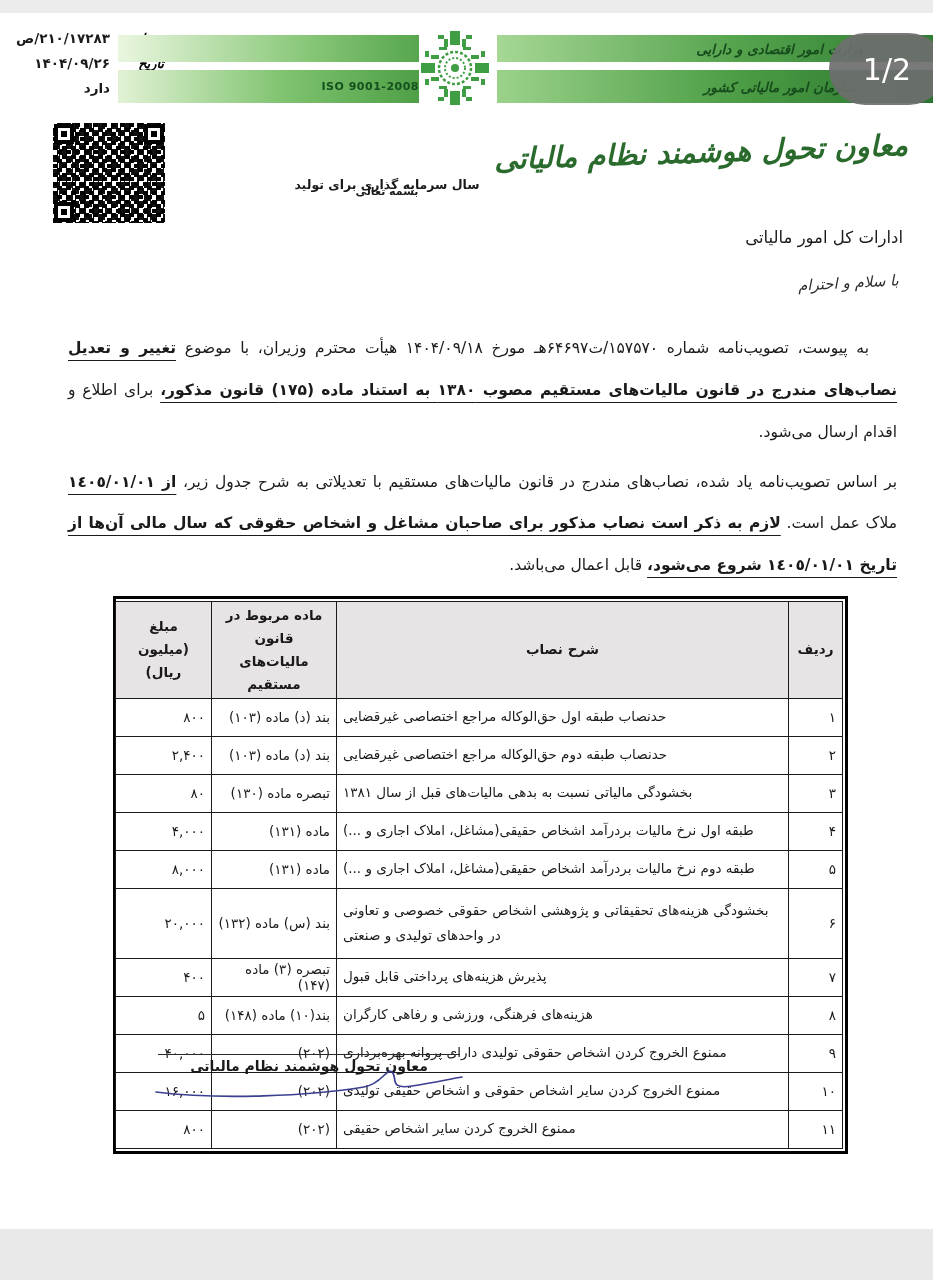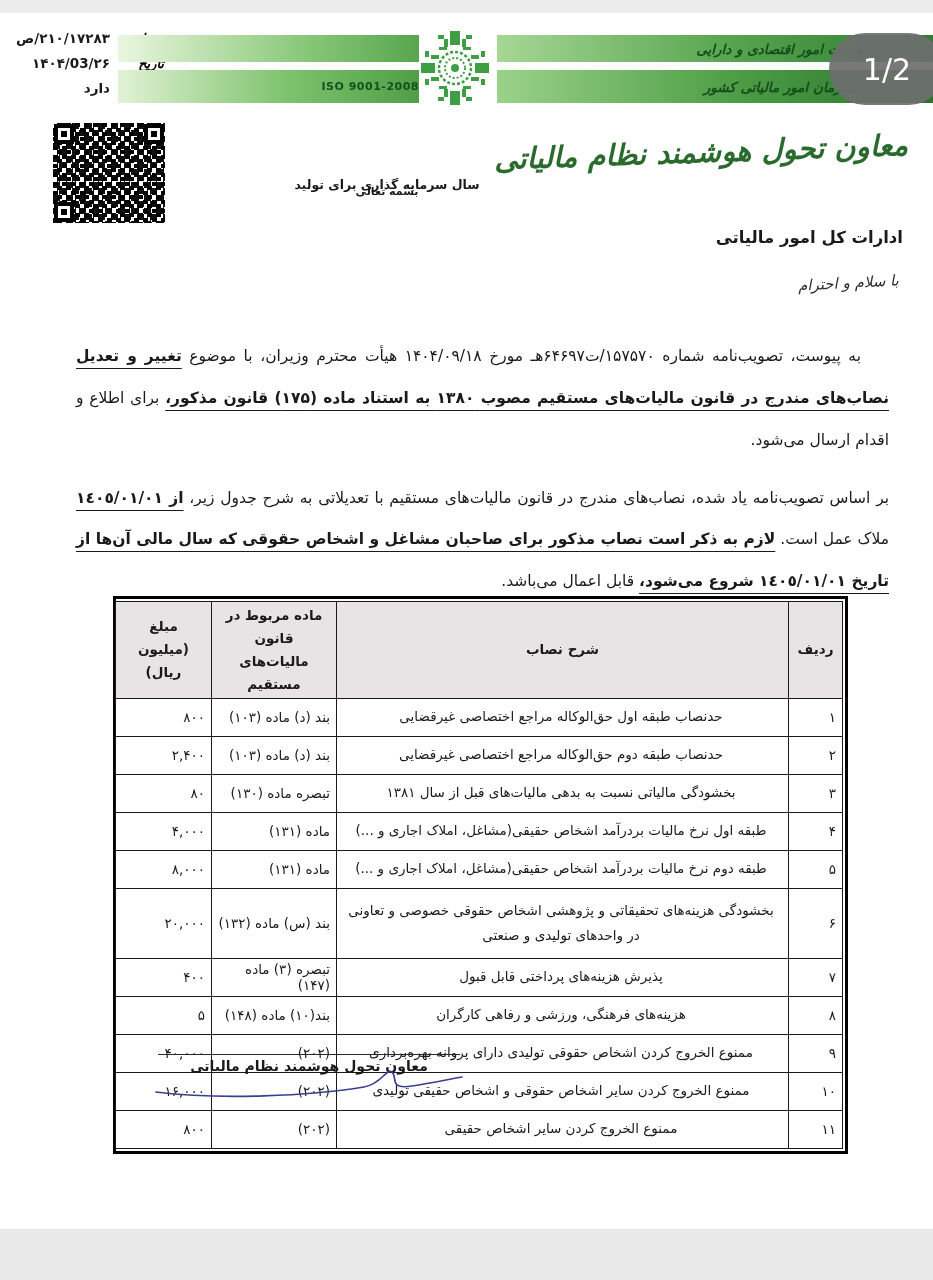--- a/index.html
+++ b/index.html
@@ -46,39 +46,39 @@
   .slogan{position:absolute;left:278px;top:131px;width:218px;text-align:center;
           font-size:12.5px;font-weight:bold;margin-top:46px;}
   .besmele{position:absolute;left:298px;top:185px;width:178px;text-align:center;
            font-size:11px;font-weight:bold;}
 
   
   .calligraphy{position:absolute;left:560px;top:134px;width:348px;text-align:center;
                font-size:29px;font-style:italic;font-weight:600;color:#2a6b2d;
                transform:rotate(-2deg);white-space:nowrap;}
 
-  .recipient{position:absolute;right:30px;top:228px;font-size:16.5px;font-weight:bold;}
+  .recipient{position:absolute;right:30px;top:228px;font-size:16.5px;font-weight:normal;}
   .greeting{position:absolute;right:34px;top:274px;font-size:15px;font-style:italic;
             font-weight:500;color:#2b2b2b;transform:rotate(-3deg);}
 
   
   .body-text{position:absolute;right:28px;left:60px;top:320px;
              font-size:15.5px;line-height:2.7;text-align:justify;}
-  .body-text p{margin:16px;}
+  .body-text p{margin:8px;}
   .body-text p.indent{text-indent:28px;}
   .bu{font-weight:bold;text-decoration:underline;text-underline-offset:7px;text-decoration-thickness:1.2px;}
 
   
   .table-wrap{position:absolute;left:113px;top:596px;width:735px;border:3px solid #000;
               padding:2px;box-sizing:border-box;background:#fff;}
   table{width:100%;border-collapse:collapse;table-layout:fixed;font-size:13.5px;}
   th,td{border:1.3px solid #1a1a1a;padding:2px 6px;vertical-align:middle;}
   thead th{background:#e8e4e5;font-weight:bold;font-size:13.5px;height:52px;line-height:1.7;}
   td{height:33px;text-align:right;}
-  td.desc{text-align:center;padding-right:9px;line-height:1.9;}
+  td.desc{text-align:left;padding-right:9px;line-height:1.9;}
   col.c-no{width:54px;} col.c-desc{width:452px;} col.c-art{width:125px;} col.c-amt{width:96px;}
 
   
   .signature{position:absolute;left:158px;top:1052px;width:302px;text-align:center;}
   .sig-stroke{position:absolute;left:-8px;top:6px;width:318px;height:46px;pointer-events:none;}
   .sig-name{position:relative;font-size:15px;font-weight:bold;transform:translateX(38px);z-index:2;}
   .sig-title{font-size:14px;font-weight:bold;border-top:1.7px solid #2a2a2a;padding-top:3px;margin-top:2px;}
 </style>
 </head>
 <body>
@@ -86,21 +86,21 @@
 <div class="page">
   <div class="top-strip"></div>
 
   <div class="meta">
     <div class="meta-row">
       <span class="meta-label">شماره</span>
       <span class="meta-value">۲۱۰/۱۷۲۸۳/ص</span>
     </div>
     <div class="meta-row">
       <span class="meta-label">تاریخ</span>
-      <span class="meta-value">۱۴۰۴/03/۲۶</span>
+      <span class="meta-value">۱۴۰۴/۰۹/۲۶</span>
     </div>
     <div class="meta-row">
       <span class="meta-label">پیوست</span>
       <span class="meta-value">دارد</span>
     </div>
   </div>
 
   <div class="band band-lt"></div>
   <div class="band band-lb">
     <span class="iso-text">ISO 9001-2008</span>

